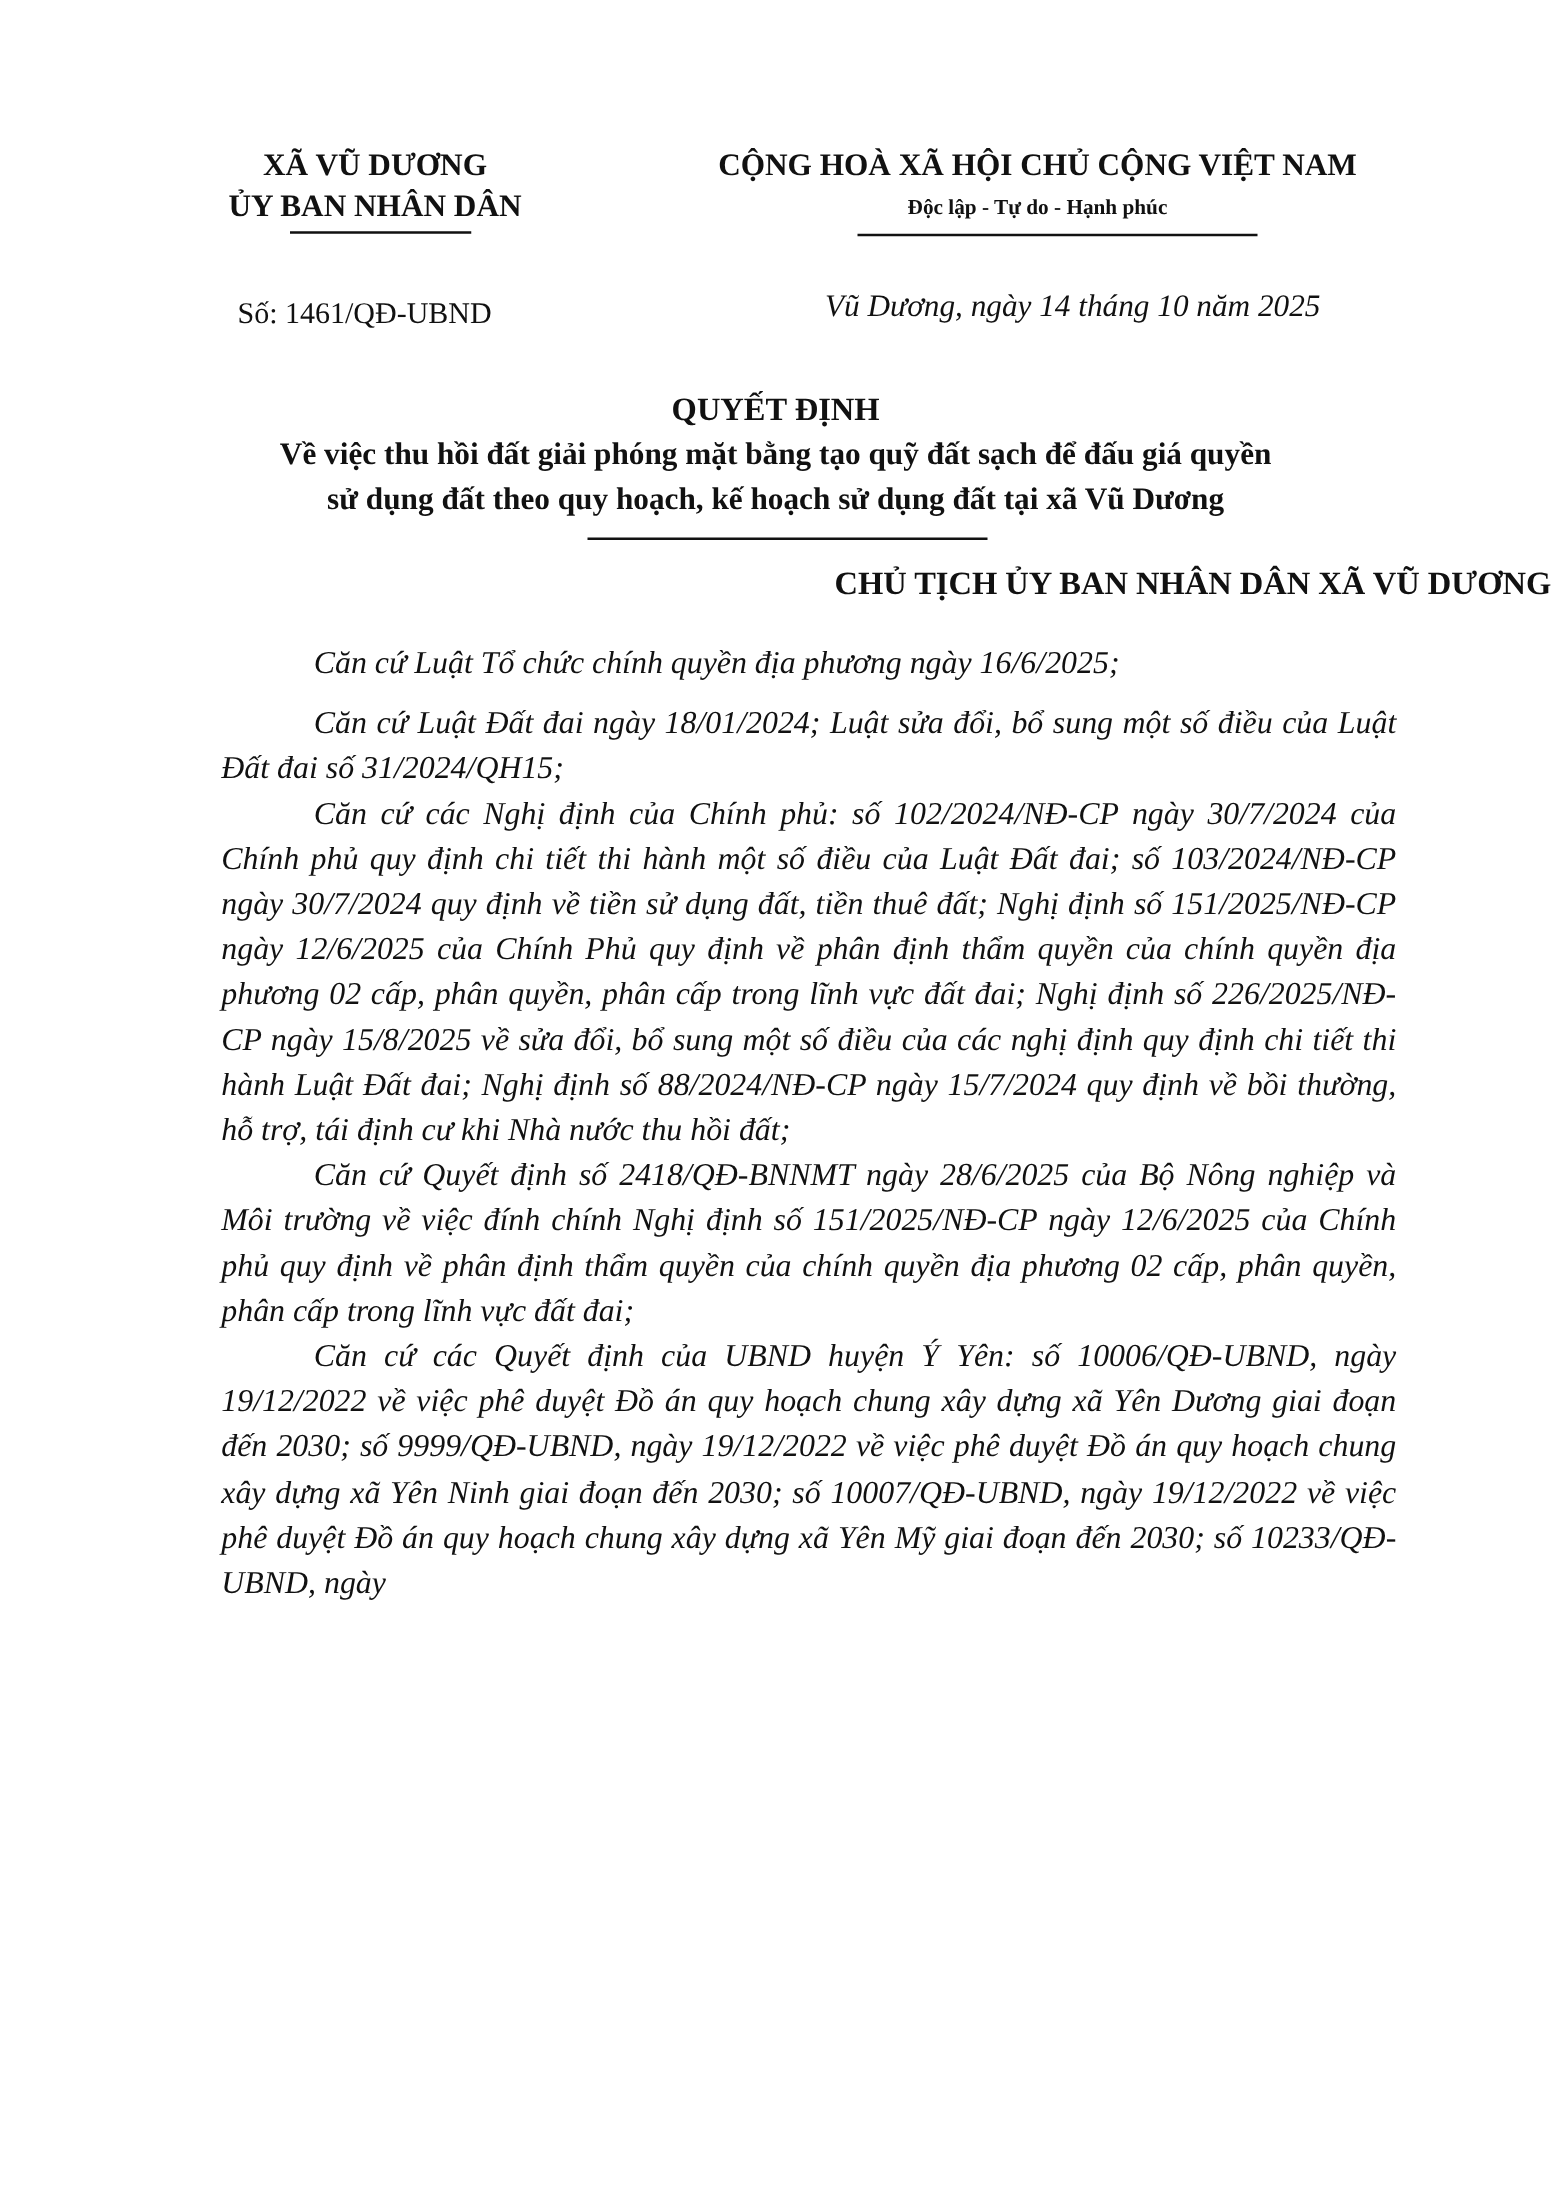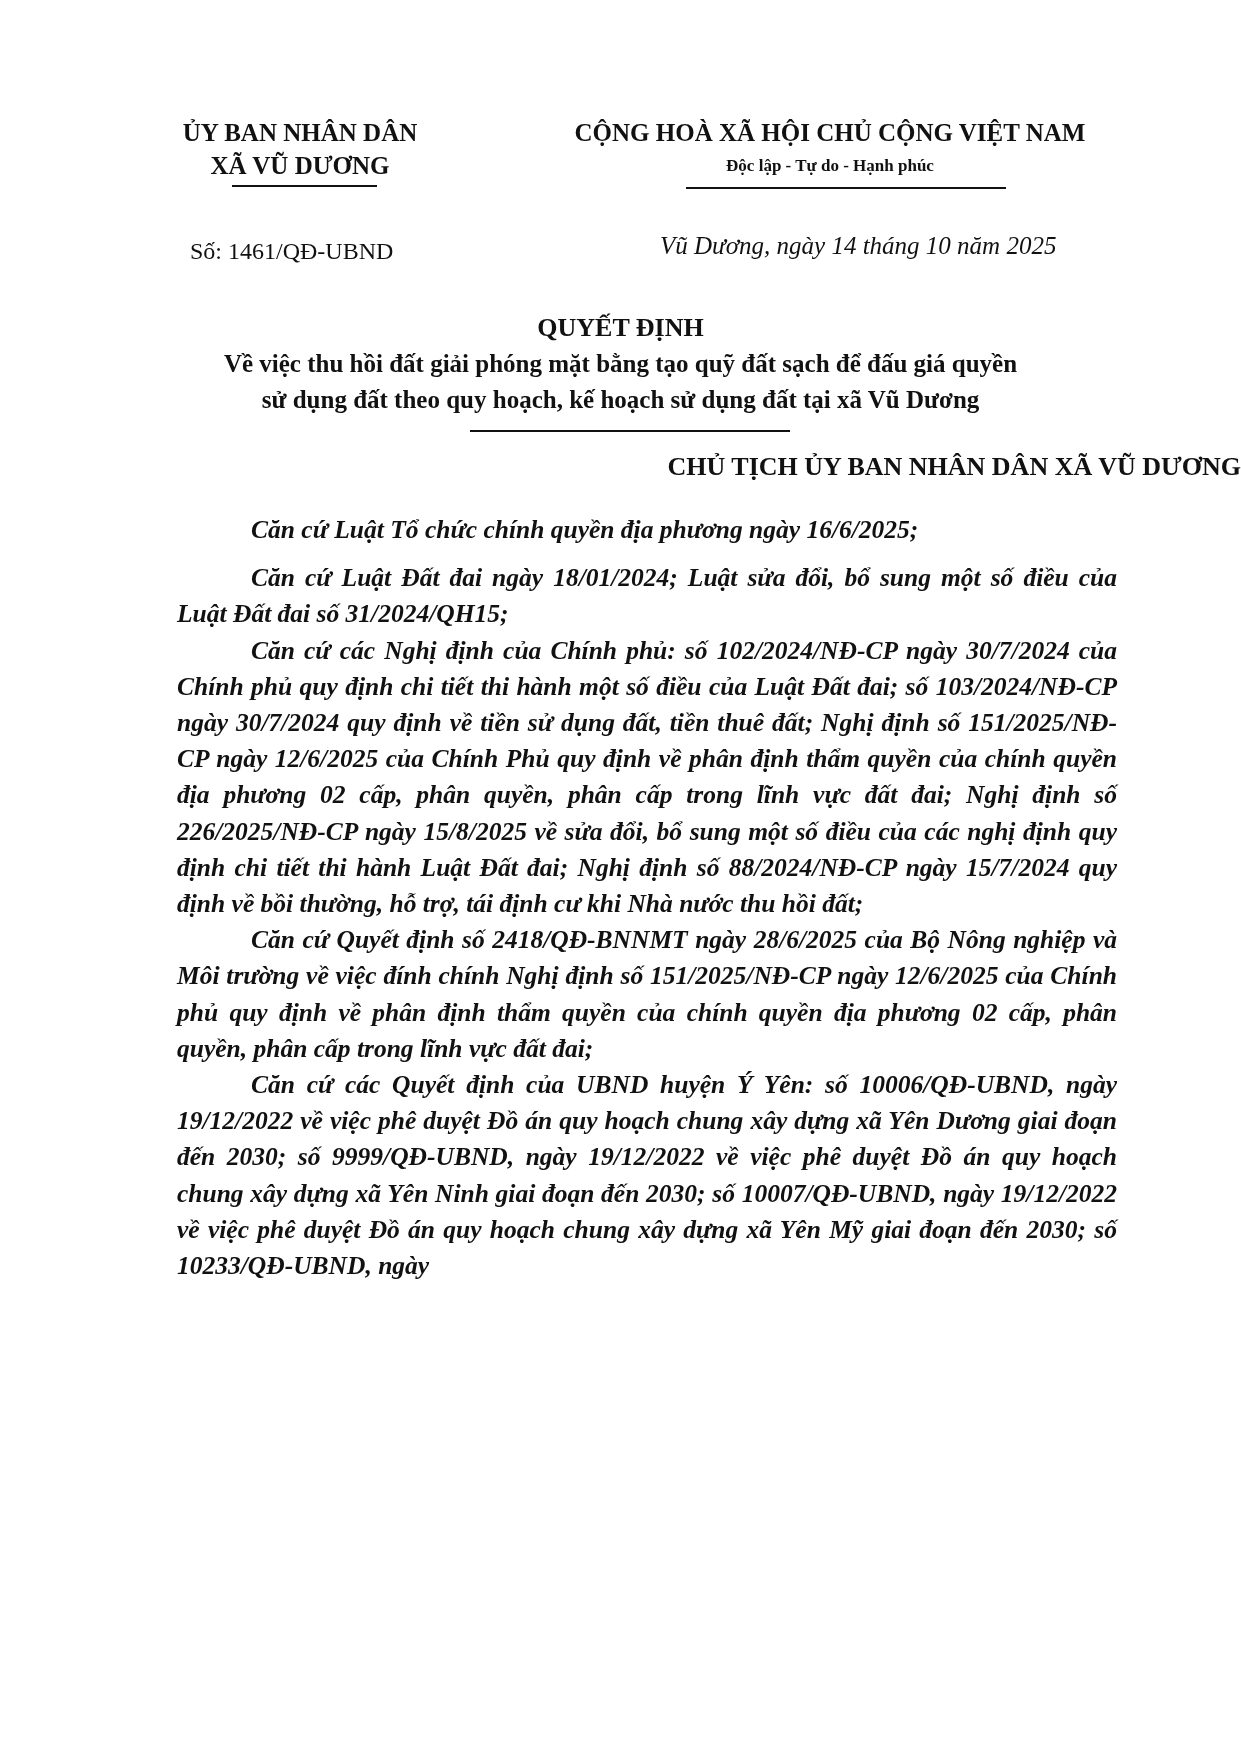--- a/index.html
+++ b/index.html
@@ -21,31 +21,31 @@
   .place-date { position:absolute; left:660px; top:232px; font-size:25px; font-style:italic; }
 
   .title { position:absolute; left:0; top:310px; width:1241px; text-align:center;
            font-weight:bold; font-size:25px; line-height:36px; }
   .title .t1 { font-size:26px; }
   .authority { position:absolute; left:0; top:452px; width:1241px; text-align:right;
                font-weight:bold; font-size:26px; }
 
   .body { position:absolute; left:177px; top:512px; width:940px; font-style:italic;
           font-size:25.5px; line-height:36.2px; text-align:justify; }
-  .body p { margin:0 0 0 0; text-indent:74px;font-weight:bold; }
+  .body p { margin:0 0 0 0; text-indent:74px; }
   .body p.gap { margin-bottom:12px; }
 </style>
 </head>
 <body>
 
 <div class="page">
 
   <div class="hdr-left">
+    <div>XÃ VŨ DƯƠNG</div>
     <div>ỦY BAN NHÂN DÂN</div>
-    <div>XÃ VŨ DƯƠNG</div>
   </div>
   <div class="rule rule-left"></div>
 
   <div class="hdr-right">
     <div>CỘNG HOÀ XÃ HỘI CHỦ CỘNG VIỆT NAM</div>
     <div class="sub">Độc lập - Tự do - Hạnh phúc</div>
   </div>
   <div class="rule rule-right"></div>
 
   <div class="docno">Số: 1461/QĐ-UBND</div>

